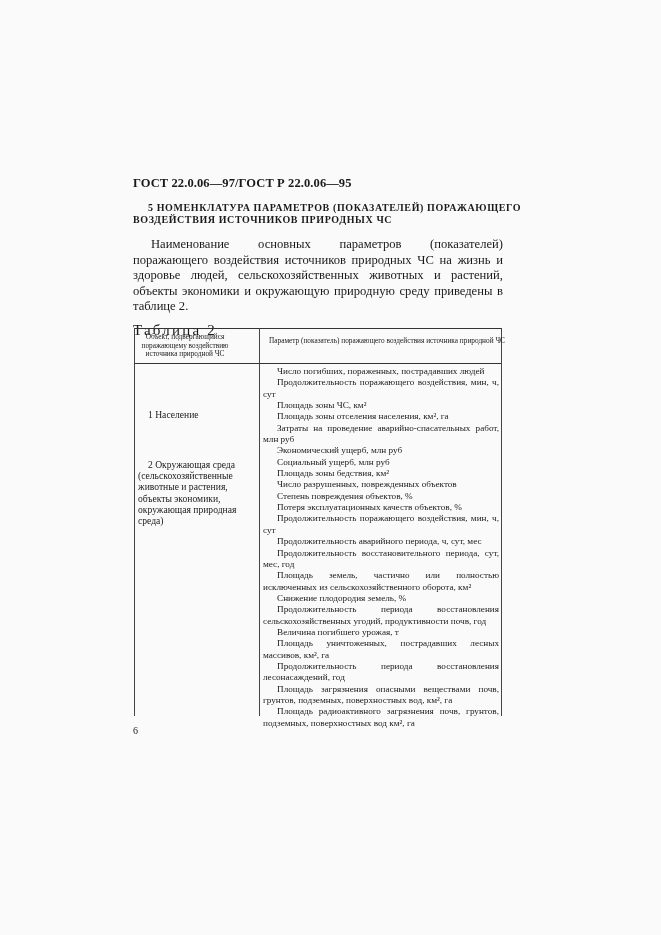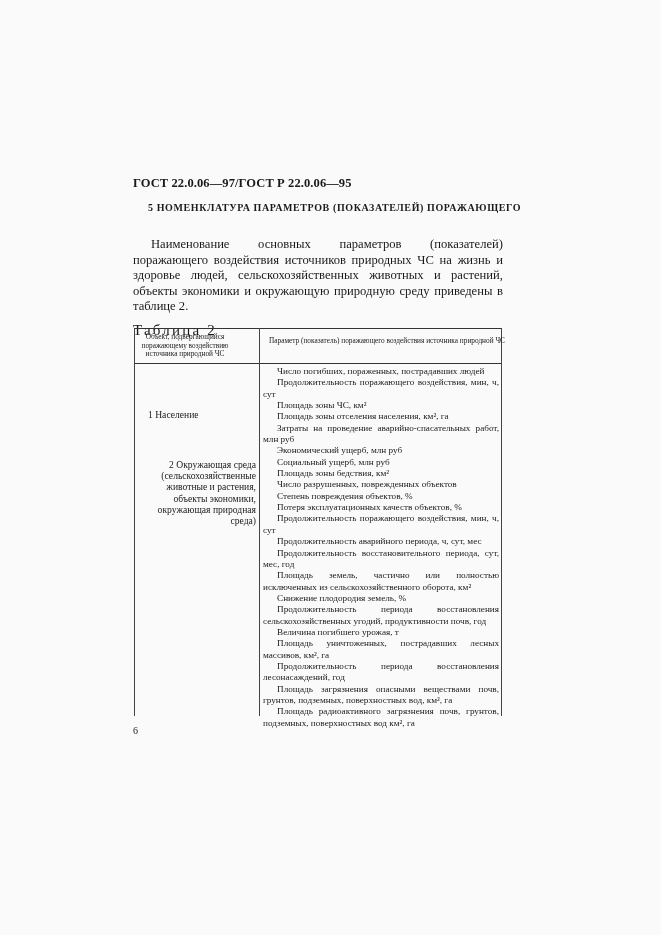--- a/index.html
+++ b/index.html
@@ -28,20 +28,21 @@
   .c2 .item { text-indent:14px; white-space:normal; text-align:justify; text-align-last:left; }
   .page-num { left:133px; top:725px; font-size:10px; }
 </style>
 </head>
 <body>
 
 <div class="abs doc-header">ГОСТ 22.0.06—97/ГОСТ Р 22.0.06—95</div>
 
 <div class="abs section-title">
   <div class="l1">5 НОМЕНКЛАТУРА ПАРАМЕТРОВ (ПОКАЗАТЕЛЕЙ) ПОРАЖАЮЩЕГО</div>
+  <div>ВОЗДЕЙСТВИЯ ИСТОЧНИКОВ ПРИРОДНЫХ ЧС</div>
 </div>
 
 <div class="abs intro">
   <p>Наименование основных параметров (показателей) поражающего воздействия источников природных ЧС на жизнь и здоровье людей, сельскохозяйственных животных и растений, объекты экономики и окружающую природную среду приведены в таблице 2.</p>
 </div>
 
 <div class="abs table-caption">Таблица 2</div>
 
 <div class="tbl">
   <div class="border-top"></div>
@@ -50,21 +51,21 @@
   <div class="border-mid"></div>
   <div class="border-right"></div>
 
   <div class="hdr1">Объект, подвергающийся поражающему воздействию источника природной ЧС</div>
   <div class="hdr2">Параметр (показатель) поражающего воздействия источника природной ЧС</div>
 
   <div class="c1" style="top:37px;margin-top:44px;">
     <span class="ind">1 Население</span>
   </div>
 
-  <div class="c1" style="top:131px;text-align:right;">
+  <div class="c1" style="top:131px;">
     <div class="ind">2 Окружающая среда</div>
     <div>(сельскохозяйственные животные и растения, объекты экономики, окружающая природная среда)</div>
   </div>
 
   <div class="c2">
     <div class="item">Число погибших, пораженных, пострадавших людей</div>
     <div class="item">Продолжительность поражающего воздействия, мин, ч, сут</div>
     <div class="item">Площадь зоны ЧС, км²</div>
     <div class="item">Площадь зоны отселения населения, км², га</div>
     <div class="item">Затраты на проведение аварийно-спасательных работ, млн руб</div>

